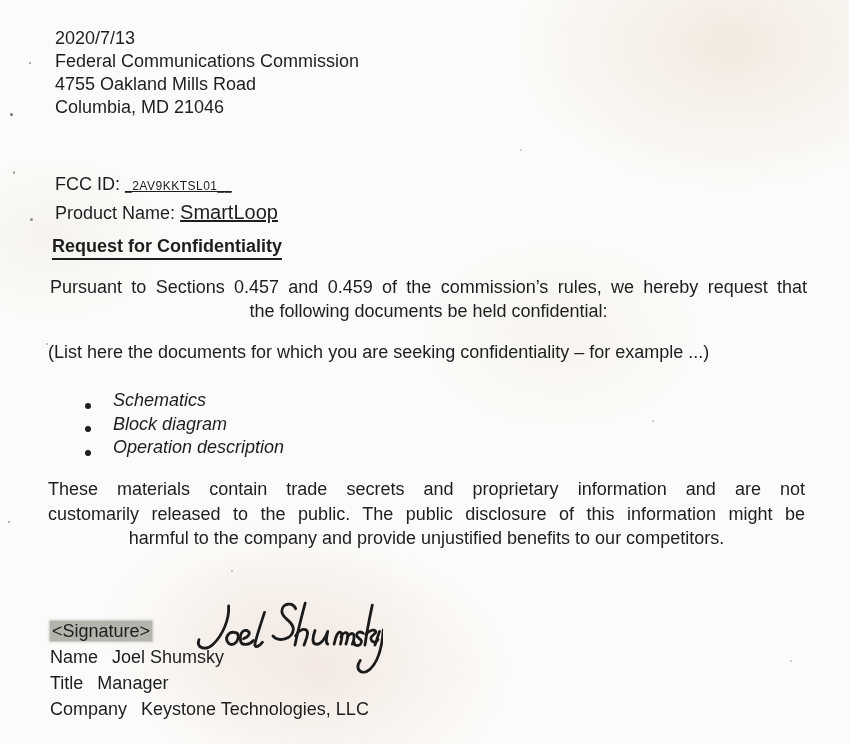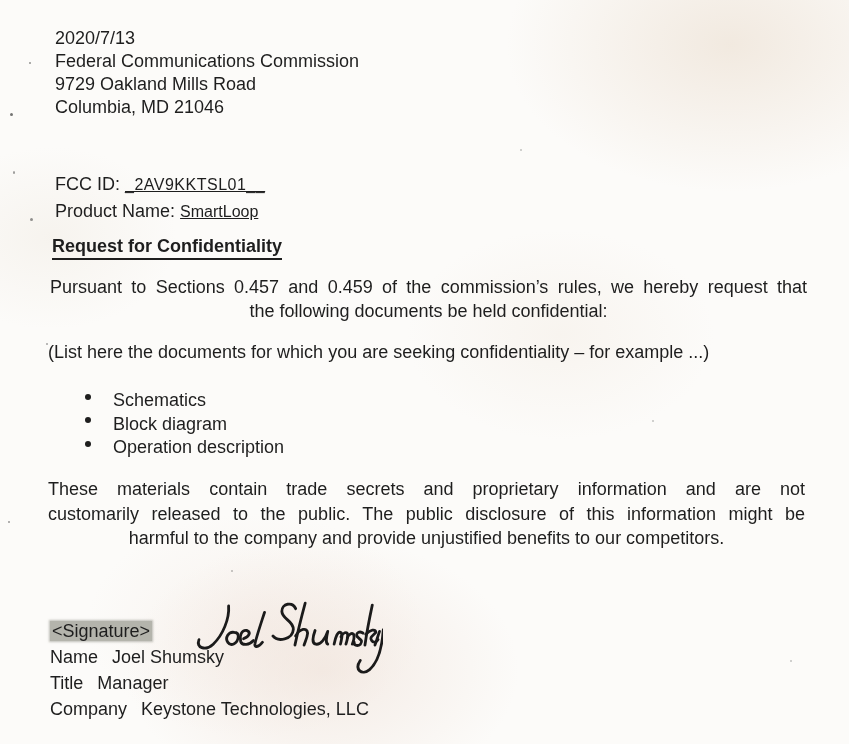--- a/index.html
+++ b/index.html
@@ -22,36 +22,36 @@
       radial-gradient(ellipse 180px 130px at 6% 32%, rgba(236,229,218,0.35), transparent 70%),
       radial-gradient(ellipse 240px 160px at 30% 84%, rgba(241,229,221,0.4), transparent 70%);
     font-family:"Liberation Sans", sans-serif;
     font-size:18px;
     -webkit-font-smoothing:antialiased;
   }
   .abs{position:absolute;}
   .letterhead{top:27px;left:55px;line-height:23px;}
   .fcc-block{top:171px;left:55px;line-height:26px;}
   .u{text-decoration:underline;}
-  .fcc-val{font-size:16px;letter-spacing:0.5px;text-decoration:underline;}
-  .prod-val{font-size:16px;}
+  .fcc-val{font-size:12px;letter-spacing:0.5px;text-decoration:underline;}
+  .prod-val{font-size:20px;}
   .heading{
     top:236px;left:52px;
     font-weight:bold;
     border-bottom:2px solid var(--text);
     padding-bottom:1px;
   }
   .para{width:757px;line-height:24px;}
   .para1{top:276px;left:50px;line-height:23.5px;}
   .para2{top:477px;left:48px;line-height:24.5px;}
   .jline{text-align:justify;text-align-last:justify;}
   .lline{text-align:center;}
   .list-note{top:342px;left:48px;}
   .bullets{top:389px;left:85px;line-height:23.5px;}
-  .bullet-row{display:flex;align-items:center;}
+  .bullet-row{display:flex;align-items:flex-end;font-style:italic;}
   .dot{
     width:6px;height:6px;border-radius:50%;
     background:var(--text);
     margin-right:22px;
     position:relative;top:-4px;
     flex:0 0 auto;
   }
   .sig{top:618px;left:50px;line-height:26px;}
   .sig-ph{
     background:var(--signature-highlight);
@@ -67,21 +67,21 @@
   }
 </style>
 </head>
 <body>
 
 <div class="page">
 
   <div class="abs letterhead">
     <div>2020/7/13</div>
     <div>Federal Communications Commission</div>
-    <div>9729 Oakland Mills Road</div>
+    <div>4755 Oakland Mills Road</div>
     <div>Columbia, MD 21046</div>
   </div>
 
   <div class="abs fcc-block">
     <div>
       <span>FCC ID:</span>
       <span class="u fcc-val">_2AV9KKTSL01__</span>
     </div>
     <div>
       <span>Product Name:</span>

